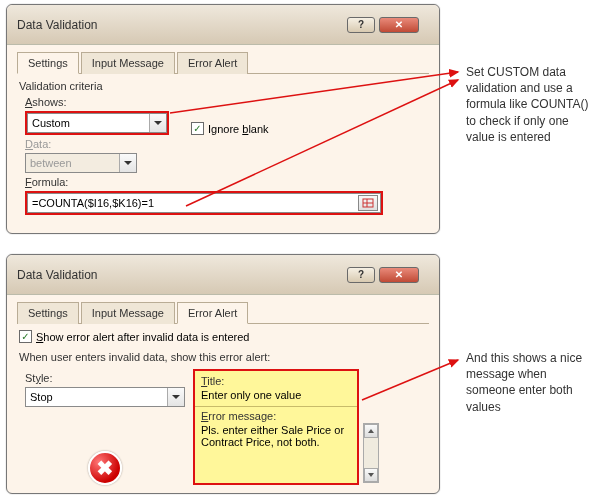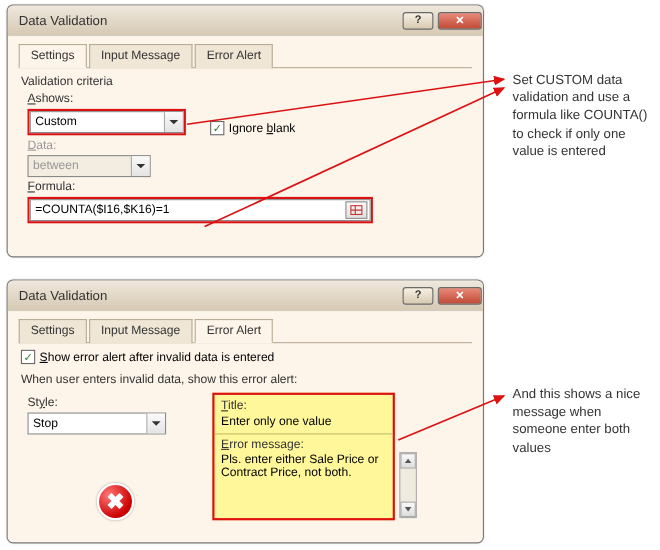--- a/index.html
+++ b/index.html
@@ -18,27 +18,27 @@
     position: absolute;
     width: 434px;
     border: 1px solid #777;
     border-radius: 6px;
     background: #fdf4ea;
     box-shadow: 0 0 0 1px rgba(0,0,0,0.05);
   }
   .dlg1 { left: 6px; top: 4px; height: 230px; }
   .dlg2 { left: 6px; top: 254px; height: 240px; }
   .titlebar {
-    height: 28px;
+    height: 40px;
     border-radius: 6px 6px 0 0;
     background: linear-gradient(#efe8dc, #d6c9b4);
     border-bottom: 1px solid #bba;
     display: flex;
     align-items: center;
-    padding: 0 1px 0 10px;
+    padding: 0 20px 0 10px;
   }
   .titlebar .title {
     flex: 1;
     color: #333;
     font-size: 12px;
   }
   .winbtn {
     width: 28px;
     height: 16px;
     border: 1px solid #6a6a6a;
@@ -109,21 +109,21 @@
   }
   .input {
     height: 20px;
     border: 1px solid #8a8a8a;
     background: #fff;
     display: flex;
     align-items: center;
     padding: 0 4px;
     font-family: "Segoe UI", Tahoma, sans-serif;
   }
-  .formula-input { width: 310px; position: relative; }
+  .formula-input { width: 354px; position: relative; }
   .formula-btn {
     position:absolute; right:2px; top:1px;
     width:20px;height:16px;
     border:1px solid #888;
     background:linear-gradient(#fafafa,#e0e0e0);
     display:flex;align-items:center;justify-content:center;
     font-size:9px;
   }
   .checkbox {
     display:flex;align-items:center;gap:4px;
@@ -242,21 +242,21 @@
       <div class="tab active">Error Alert</div>
     </div>
     <div class="row checkbox" style="margin:6px 0 8px 2px;">
       <div class="box">✓</div>
       <span><span class="u">S</span>how error alert after invalid data is entered</span>
     </div>
     <div class="row label" style="margin:2px 0 6px 2px;">When user enters invalid data, show this error alert:</div>
     <div style="display:flex; gap:8px; padding-left:8px;">
       <div style="width:160px;">
         <div class="row label">St<span class="u">y</span>le:</div>
-        <div class="dropdown" style="width:126px;">
+        <div class="dropdown" style="width:160px;">
           <span>Stop</span>
           <div class="arrow"></div>
         </div>
         <div style="height:44px;"></div>
         <div style="display:flex;justify-content:center;">
           <div class="error-icon">✖</div>
         </div>
       </div>
       <div style="display:flex;gap:4px;">
         <div class="yellow-panel">

